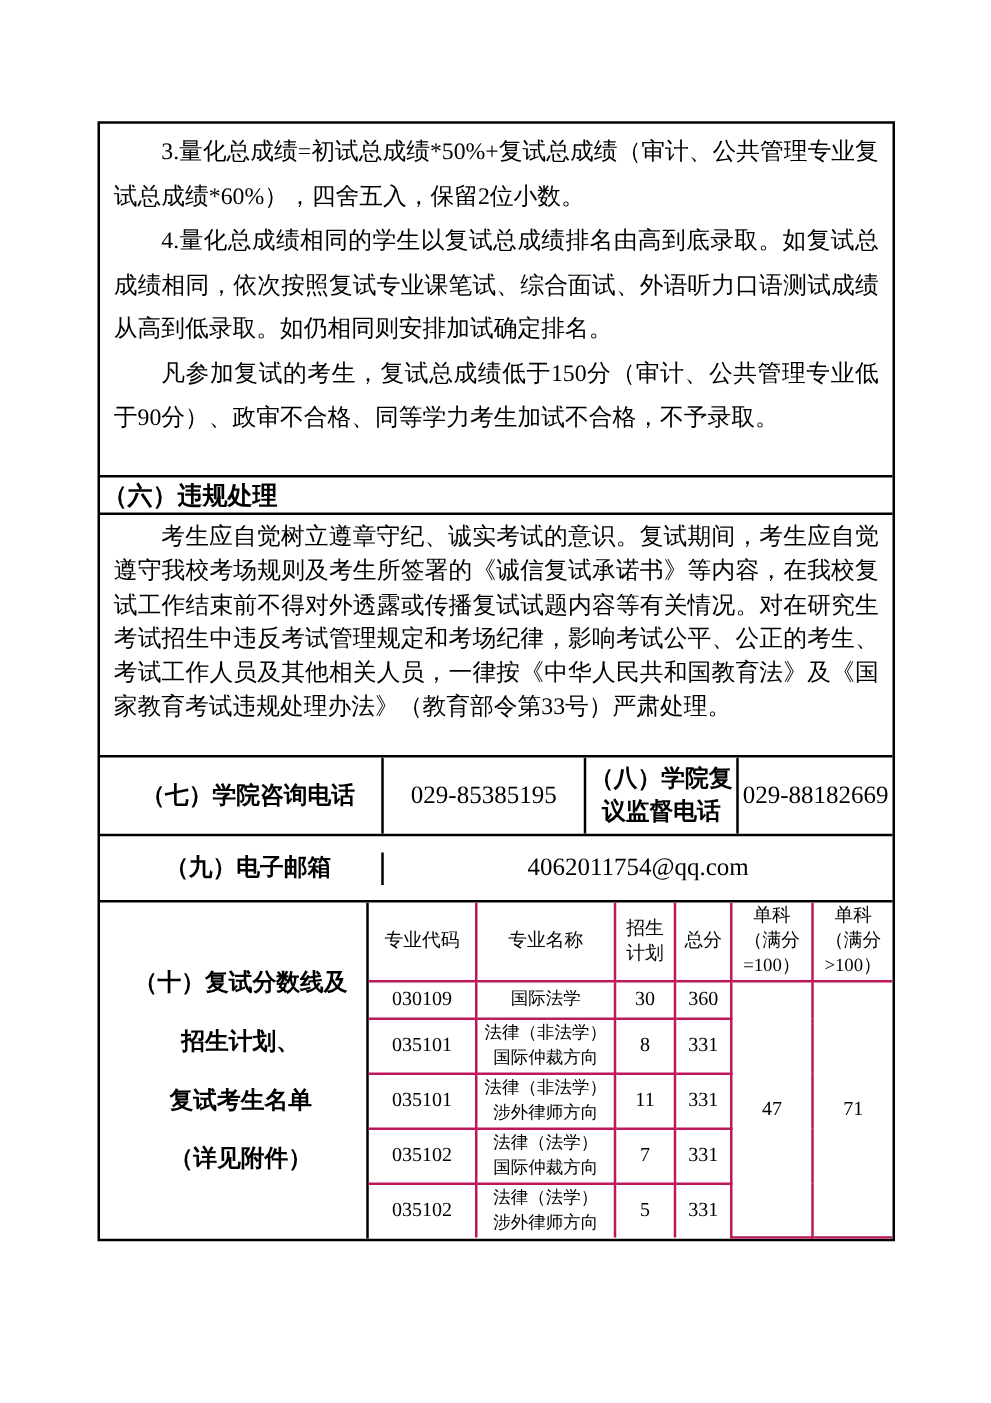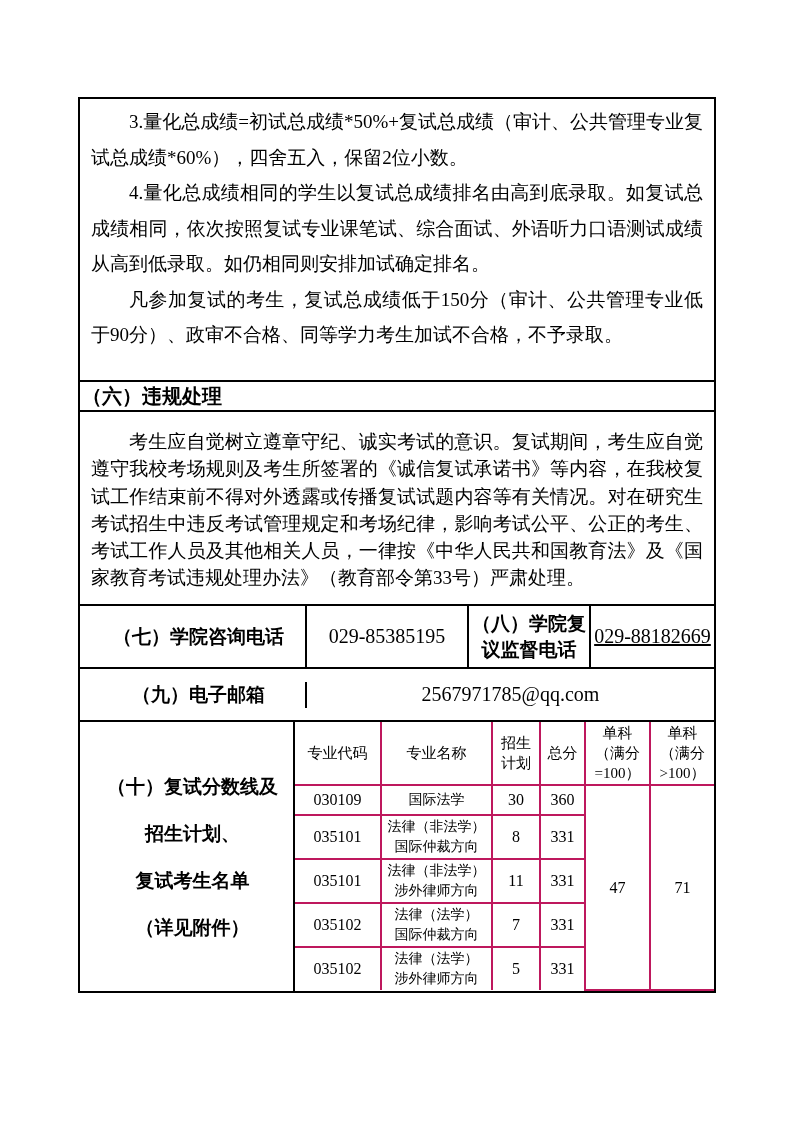--- a/index.html
+++ b/index.html
@@ -42,21 +42,21 @@
     align-items: center;
     padding: 0 2px;
     font-family: "Liberation Sans", sans-serif;
     font-weight: bold;
     font-size: 20px;
   }
 
   
   .violation {
     min-height: 194px;
-    padding: 16px 11px 0 11px;
+    padding: 4px 11px 0 11px;
     font-size: 19px;
     line-height: 27.3px;
     text-align: justify;
   }
 
   
   .frow { display: flex; align-items: stretch; }
   .cell {
     box-sizing: border-box;
     display: flex;
@@ -73,21 +73,21 @@
     font-size: 19px;
     line-height: 26px;
   }
   .val { font-size: 20px; }
   .pre { white-space: pre-line; }
 
   .phones { min-height: 63px; }
   .w-label  { width: 215px; margin-left: 12px; }
   .w-phone1 { width: 162px; }
   .w-label2 { width: 122px; }
-  .w-phone2 { flex: 1; text-decoration: underline; }
+  .w-phone2 { flex: 1; }
 
   .emailrow { min-height: 53px; align-items: center; }
   .flex1 { flex: 1; }
 
   
   .bottom { align-items: stretch; }
   .bottom .w-label { line-height: 47px; }
   .inner-wrap { flex: 1; }
   table.inner {
     border-collapse: collapse;
@@ -147,21 +147,21 @@
     <div class="block frow phones">
       <div class="cell lab w-label">（七）学院咨询电话</div>
       <div class="cell val w-phone1">029-85385195</div>
       <div class="cell lab w-label2 pre">（八）学院复
 议监督电话</div>
       <div class="cell val w-phone2 last">029-88182669</div>
     </div>
 
     <div class="block frow emailrow">
       <div class="cell lab w-label">（九）电子邮箱</div>
-      <div class="cell val flex1 last">2567971785@qq.com</div>
+      <div class="cell val flex1 last">4062011754@qq.com</div>
     </div>
 
     <div class="block frow bottom">
       <div class="cell lab w-label pre">（十）复试分数线及
 招生计划、
 复试考生名单
 （详见附件）</div>
       <div class="inner-wrap">
         <table class="inner">
           <colgroup>

